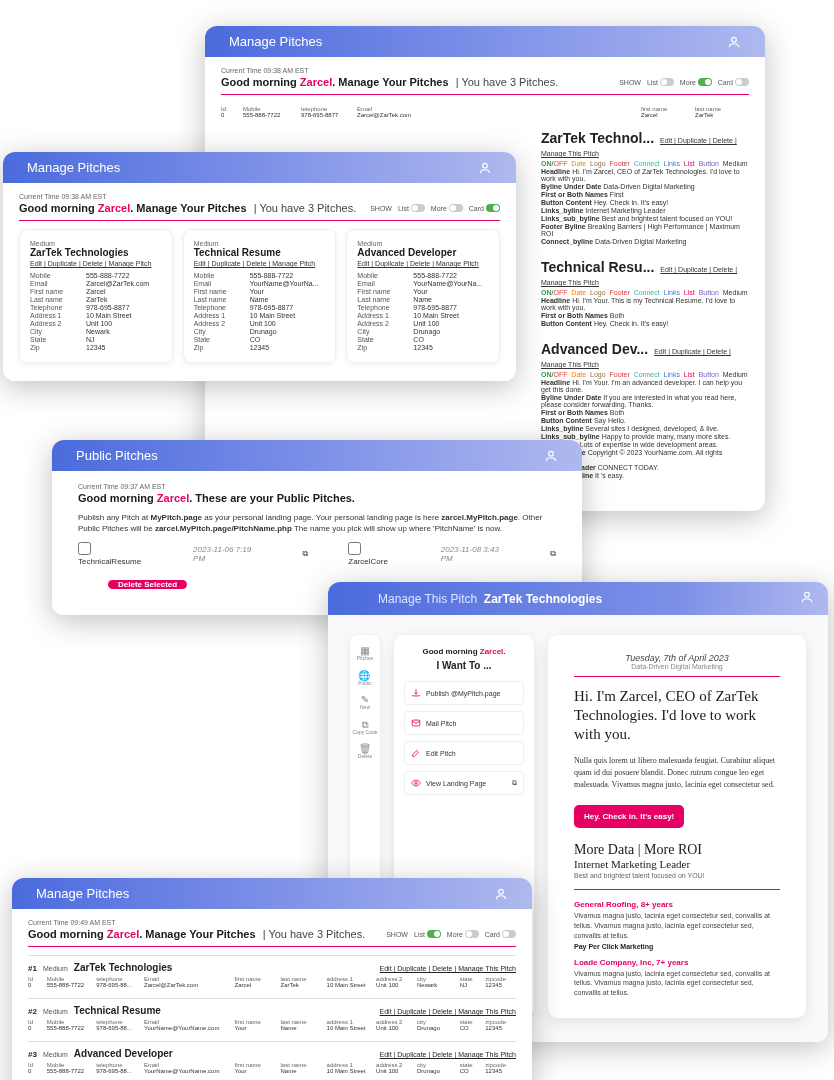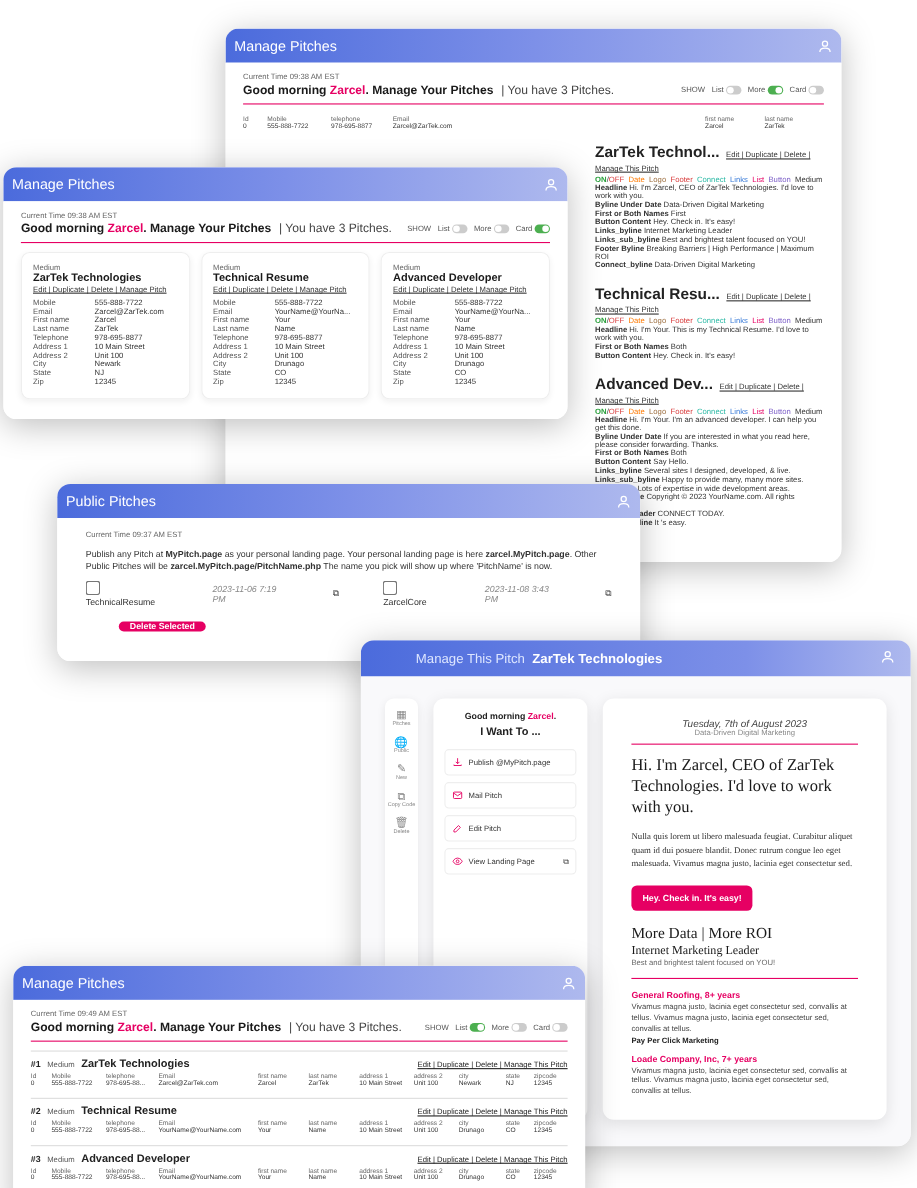--- a/index.html
+++ b/index.html
@@ -1,18 +1,18 @@
 <!DOCTYPE html>
 <html><head>
 <meta charset="utf-8">
 <style>
 * { margin: 0; padding: 0; box-sizing: border-box; }
 body { background: #fff; font-family: -apple-system, BlinkMacSystemFont, "Segoe UI", Arial, sans-serif; font-size: 10px; color: #222; width: 834px; height: 1080px; position: relative; }
 .panel { position: absolute; background: #fff; border-radius: 12px; box-shadow: 0 6px 30px rgba(0,0,0,0.25); overflow: hidden; }
-.panel-header { background: linear-gradient(90deg, #4b6bdc 0%, #7d90e8 50%, #aeb9ee 100%); color: #fff; padding: 8px 8px; display: flex; justify-content: space-between; align-items: center; font-size: 13px; font-weight: 400; }
+.panel-header { background: linear-gradient(90deg, #4b6bdc 0%, #7d90e8 50%, #aeb9ee 100%); color: #fff; padding: 8px 24px; display: flex; justify-content: space-between; align-items: center; font-size: 13px; font-weight: 400; }
 .panel-header .user-icon { width: 14px; height: 14px; }
 .panel-body { padding: 10px 16px 18px; background: #fff; }
 .time-line { font-size: 7px; color: #666; margin-bottom: 2px; }
 .greeting { font-size: 11px; font-weight: 700; color: #1a1a1a; }
 .greeting .name { color: #e60063; }
 .greeting .sub { font-weight: 400; color: #444; margin-left: 4px; }
 .show-toggle { float: right; font-size: 7px; color: #555; display: flex; align-items: center; gap: 6px; }
 .show-toggle .tog { display: inline-flex; align-items: center; gap: 2px; }
 .tog-switch { width: 14px; height: 8px; border-radius: 4px; background: #ccc; position: relative; display: inline-block; }
 .tog-switch.on { background: #4caf50; }
@@ -338,20 +338,23 @@
 <div class="panel" style="left:52px; top:440px; width:530px;">
   <div class="panel-header">
     <span>Public Pitches</span>
     <span class="user-icon"><svg width="14" height="14" viewBox="0 0 24 24" fill="none" stroke="currentColor" stroke-width="2">
           <circle cx="12" cy="8" r="4"></circle>
           <path d="M4 21c0-4 4-6 8-6s8 2 8 6"></path>
         </svg></span>
   </div>
   <div class="panel-body" style="padding:12px 26px 26px;">
     <div class="time-line">Current Time 09:37 AM EST</div>
+    <div class="greeting">
+      <span>Good morning </span><span class="name">Zarcel</span><span>. These are your Public Pitches.</span>
+    </div>
     <div class="plain">
       <span>Publish any Pitch at </span><b>MyPitch.page</b><span> as your personal landing page. Your personal landing page is here </span><b>zarcel.MyPitch.page</b><span>. Other Public Pitches will be </span><b>zarcel.MyPitch.page/PitchName.php</b><span> The name you pick will show up where 'PitchName' is now.</span>
     </div>
     <div class="check-row">
       <span><input type="checkbox" style=""><span>TechnicalResume</span></span>
       <span style="font-style:italic;color:#888;">2023-11-06 7:19 PM</span>
         <span>⧉</span>
       <span><input type="checkbox" style=""><span>ZarcelCore</span></span>
       <span style="font-style:italic;color:#888;">2023-11-08 3:43 PM</span>
         <span>⧉</span>
@@ -403,21 +406,21 @@
             <svg width="10" height="10" viewBox="0 0 24 24" fill="none" stroke="#e60063" stroke-width="2">
               <circle cx="12" cy="12" r="3"></circle>
               <path d="M2 12s3-7 10-7 10 7 10 7-3 7-10 7-10-7-10-7z"></path>
             </svg>
             <span>View Landing Page</span>
             <span style="margin-left:auto">⧉</span>
           </div>
         </div>
     </div>
     <div class="preview">
-      <div class="date">Tuesday, 7th of August 2023</div>
+      <div class="date">Tuesday, 7th of April 2023</div>
       <div class="tag">Data-Driven Digital Marketing</div>
       <hr>
       <div class="headline">Hi. I'm Zarcel, CEO of ZarTek Technologies. I'd love to work with you.</div>
       <div class="para">Nulla quis lorem ut libero malesuada feugiat. Curabitur aliquet quam id dui posuere blandit. Donec rutrum congue leo eget malesuada. Vivamus magna justo, lacinia eget consectetur sed.</div>
       <button class="cta">Hey. Check in. It's easy!</button>
       <div class="h2">More Data | More ROI</div>
       <div class="h3">Internet Marketing Leader</div>
       <div class="small">Best and brightest talent focused on YOU!</div>
       <hr>
       <div class="job">General Roofing, 8+ years</div>

